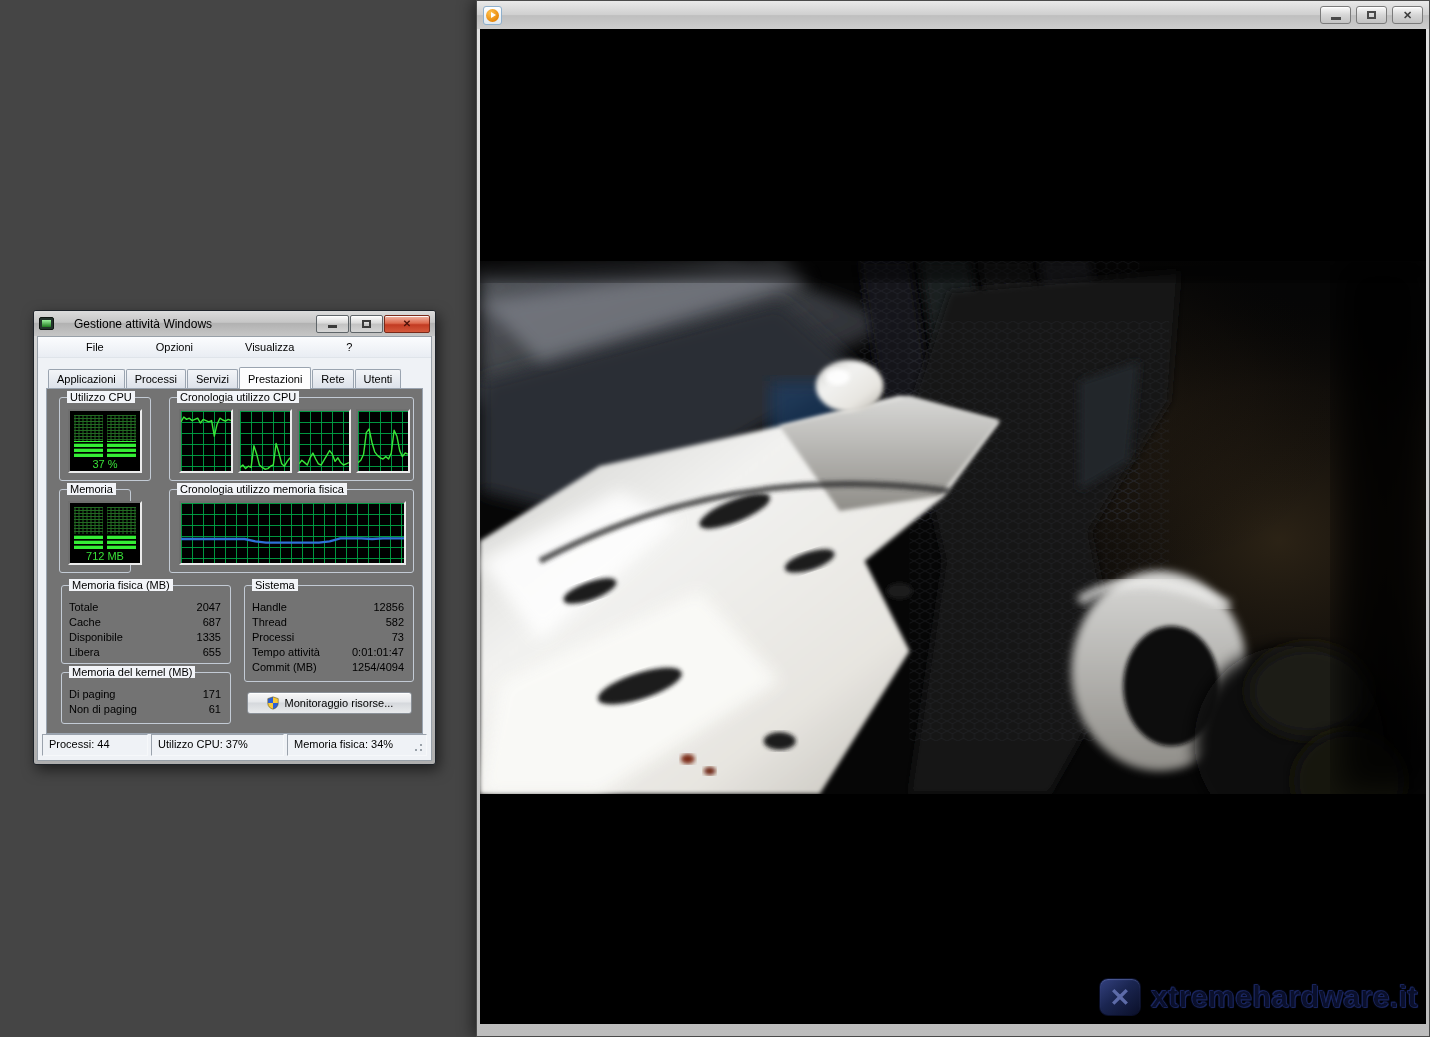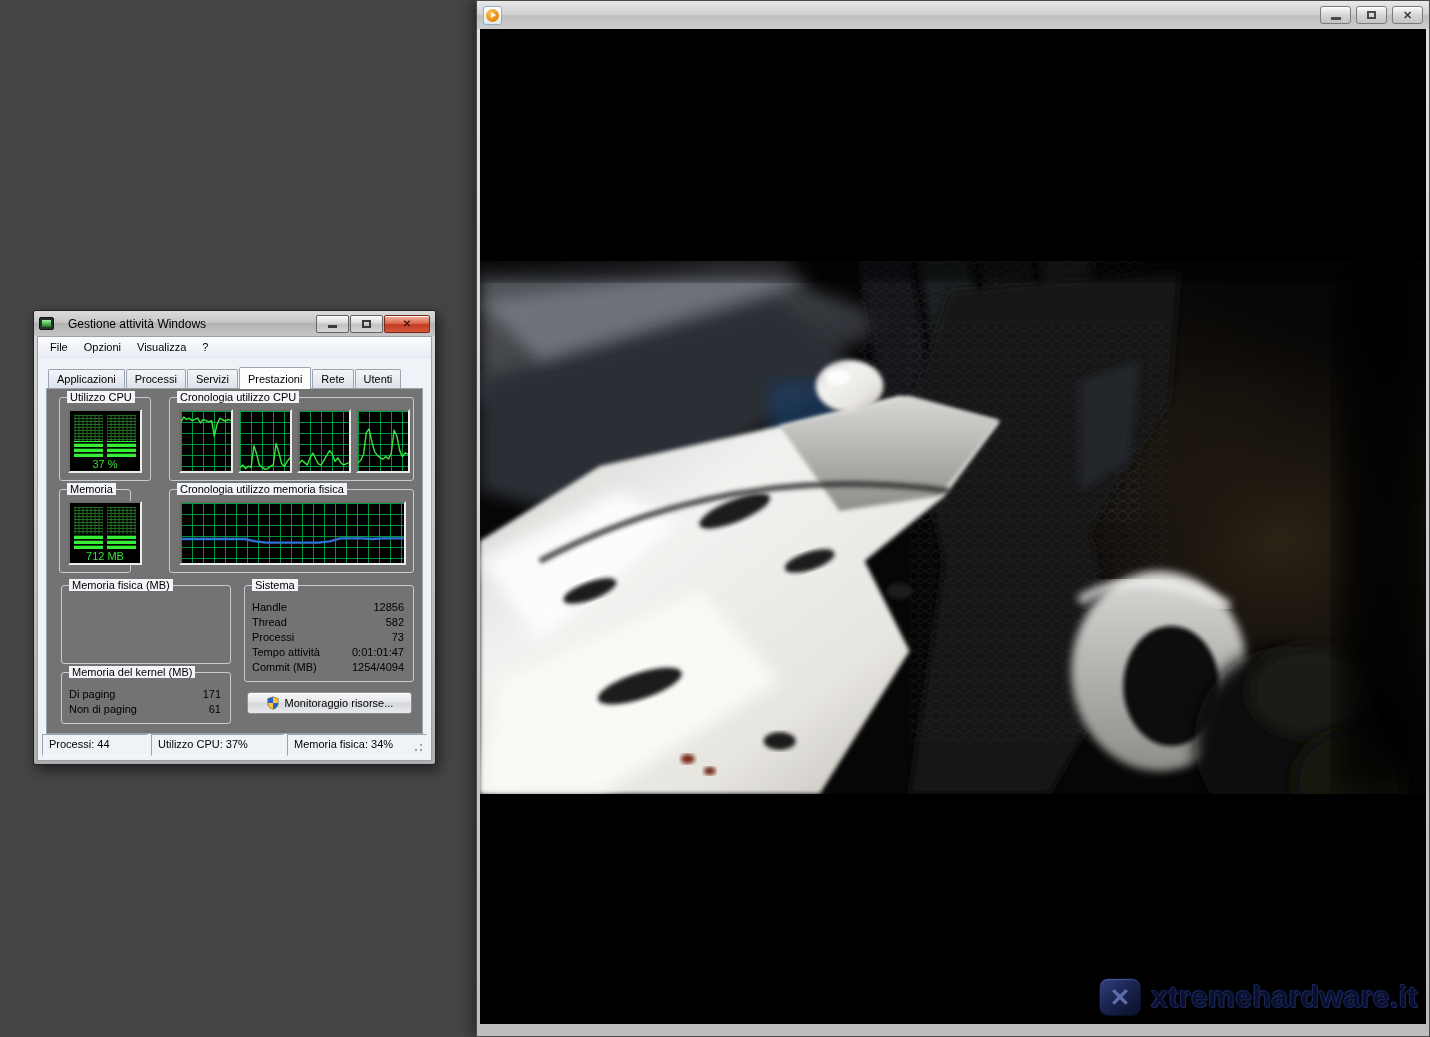--- a/index.html
+++ b/index.html
@@ -63,21 +63,21 @@
   }
 
   
   #taskmgr {
     position:absolute; left:33px; top:310px; width:403px; height:455px;
     border:1px solid #1f242a; border-radius:3px;
     background:linear-gradient(#d8d8d8,#aeaeae);
     box-shadow:3px 5px 14px rgba(0,0,0,.55);
   }
   .tm-titlebar { position:absolute; top:0; left:0; right:0; height:25px;
-    display:flex; align-items:center; gap:14px; padding:0 5px;
+    display:flex; align-items:center; gap:20px; padding:0 5px;
     background:linear-gradient(#dcdcdc,#c6c6c6 45%,#b2b2b2 50%,#c6c6c6);
     border-radius:2px 2px 0 0; }
   .tm-icon { width:15px; height:13px; background:#23332b; border:1px solid #101612;
     border-radius:2px; display:flex; align-items:center; justify-content:center; }
   .tm-icon i { display:block; width:9px; height:7px; background:linear-gradient(#9ef29e,#1e7a1e); }
   .tm-title { font-size:12px; color:#000; }
   .tm-btns { margin-left:auto; display:flex; gap:1px; }
   .tm-btn { width:33px; height:18px; border:1px solid #5f6569; border-radius:2px;
     background:linear-gradient(#fdfdfd,#d9d9d9 45%,#c2c2c2 50%,#d5d5d5);
     display:flex; align-items:center; justify-content:center;
@@ -86,21 +86,21 @@
   .tm-btn.close { width:46px;
     background:linear-gradient(#f0b4a4,#dd6a4e 45%,#c23b22 55%,#d4593c);
     color:#4d120a; border-color:#7a2a1a; }
   .tm-min-glyph { width:9px; height:3px; background:#3a3a3a; margin-top:6px; }
   .tm-max-glyph { width:9px; height:8px; border:2px solid #3a3a3a; }
   .tm-client { position:absolute; top:25px; left:3px; right:3px; bottom:3px;
     background:#EFF2F6; border:1px solid #98a0a8; }
   .tm-menubar { height:21px; display:flex; align-items:center; padding-left:4px;
     background:linear-gradient(#fbfcfe,#e9edf3); border-bottom:1px solid #dfe4ea;
     font-size:11px; color:#000; }
-  .tm-menubar span { padding:3px 8px; }
+  .tm-menubar span { padding:3px 8px;margin-left:36px; }
   .tm-dialog { position:absolute; top:22px; left:0; right:0; bottom:30px; padding:7px 8px 0; }
   .tabs { display:flex; align-items:flex-end; height:22px; padding-left:2px; }
   .tab { padding:3px 8px 3px; font-size:11px; color:#000;
     background:linear-gradient(#f3f5f8,#dde2ea);
     border:1px solid #9aa4b0; border-bottom:none; border-radius:2px 2px 0 0;
     margin-right:1px; height:19px; }
   .tab.active { background:#fdfdfe; height:22px; padding-top:5px; position:relative; z-index:3;
     margin-bottom:-1px; box-shadow:inset 0 1px 0 #fff; }
   .tabpanel { position:relative; height:346px; border:1px solid #9aa4b0;
     background:#737373; z-index:1; }
@@ -390,20 +390,38 @@
                 <div class="plot">
                   <svg width="223" height="60" style="display:block">
                     <polyline points="0.0,36.0 10.6,36.0 21.2,36.0 31.9,36.0 42.5,36.0 53.1,36.0 63.7,36.0 74.3,38.4 85.0,39.6 95.6,39.6 106.2,39.6 116.8,39.6 127.4,39.6 138.0,39.6 148.7,38.4 159.3,35.4 169.9,35.4 180.5,35.4 191.1,36.0 201.8,35.4 212.4,35.4 223.0,35.4" fill="none" stroke="#2e71d8" stroke-width="2.4" stroke-linejoin="round"></polyline>
                   </svg>
                 </div>
             </div>
           </div>
 
           <div class="group" style="left:14px;top:196px;width:170px;height:79px;">
             <span class="group-label">Memoria fisica (MB)</span>
+            <div class="rows">
+              <div class="statrow">
+                  <span>Totale</span>
+                  <span>2047</span>
+                </div>
+              <div class="statrow">
+                  <span>Cache</span>
+                  <span>687</span>
+                </div>
+              <div class="statrow">
+                  <span>Disponibile</span>
+                  <span>1335</span>
+                </div>
+              <div class="statrow">
+                  <span>Libera</span>
+                  <span>655</span>
+                </div>
+            </div>
           </div>
 
           <div class="group" style="left:14px;top:283px;width:170px;height:52px;">
             <span class="group-label">Memoria del kernel (MB)</span>
             <div class="rows">
               <div class="statrow">
                   <span>Di paging</span>
                   <span>171</span>
                 </div>
               <div class="statrow">

